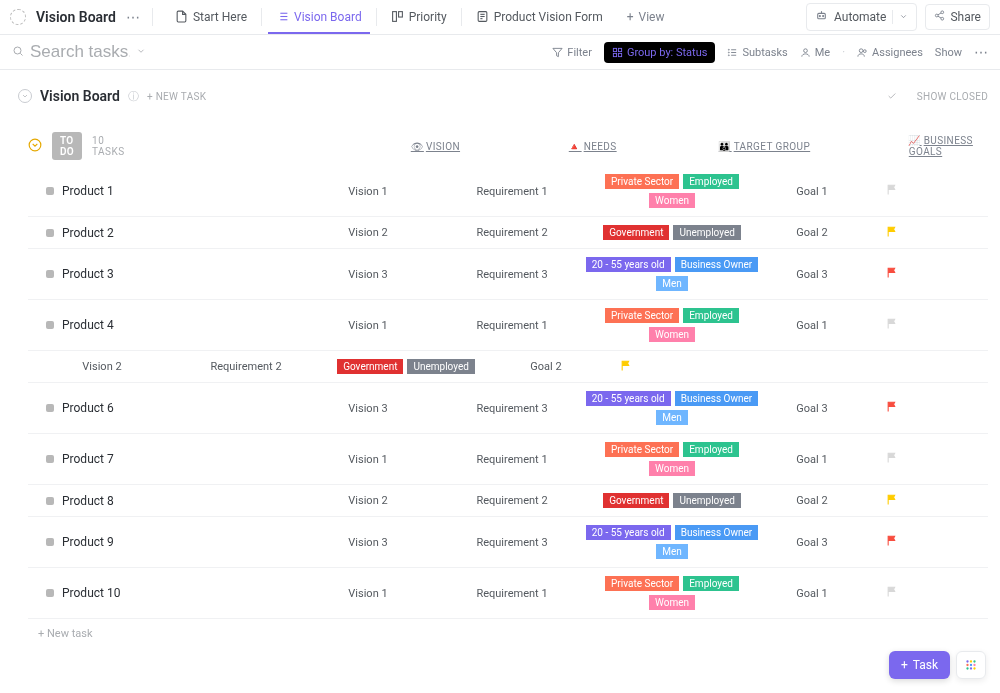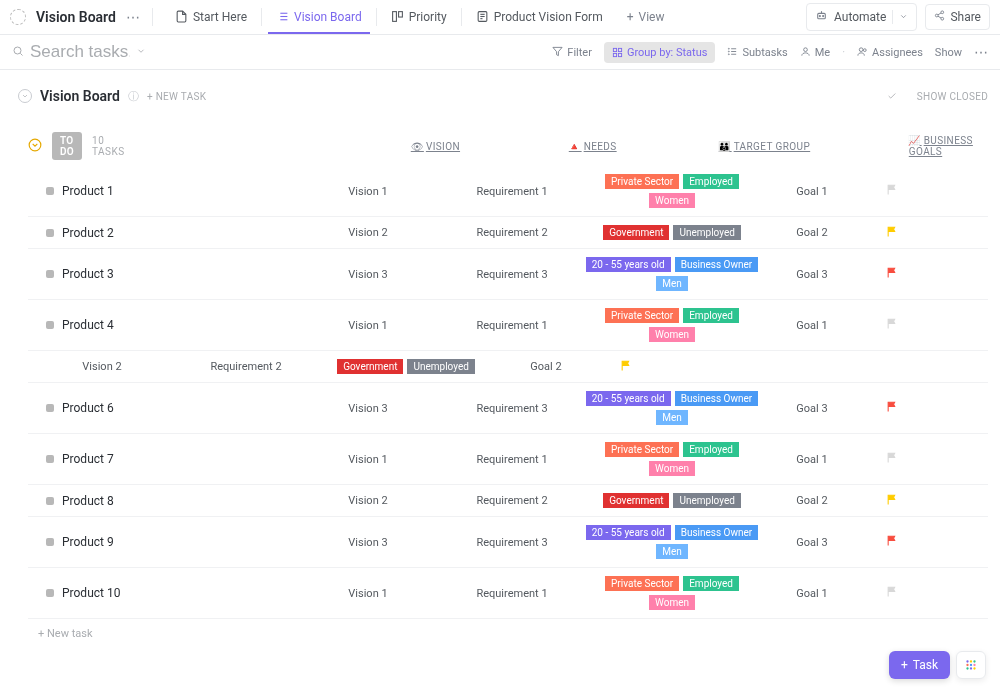--- a/index.html
+++ b/index.html
@@ -21,22 +21,22 @@
   .topbar-right { display: flex; align-items: center; gap: 8px; }
   .automate-btn { display: flex; align-items: center; gap: 6px; border: 1px solid #e8eaed; border-radius: 4px; padding: 5px 8px; font-size: 12px; color: #54595f; cursor: pointer; }
   .chev-sep { width:1px; height:14px; background:#e8eaed; }
   .share-btn { display: flex; align-items: center; gap: 5px; border: 1px solid #e8eaed; border-radius: 4px; padding: 5px 8px; font-size: 12px; color: #54595f; cursor: pointer; }
 
   .filterbar { height: 35px; border-bottom: 1px solid #e8eaed; display: flex; align-items: center; padding: 0 12px; gap: 10px; }
   .search-wrap { display: flex; align-items: center; gap: 6px; flex: 0 0 150px; color: #a9acb0; }
   .search-input { border: none; outline: none; font-size: 17px; color: #54595f; width: 100px; }
   .search-input::placeholder { color: #a9acb0; }
   .filterbar-right { margin-left: auto; display: flex; align-items: center; gap: 12px; font-size: 11px; color: #7c828d; }
-  .filter-pill { display: flex; gap: 4px; cursor: pointer; }
-  .group-pill { background: #e5e5e5; color: #7b68ee; padding: 4px 8px; border-radius: 4px; display: flex; align-items: center; gap: 4px; }
+  .filter-pill { display: flex; align-items: center; gap: 4px; cursor: pointer; }
+  .group-pill { background: #000000; color: #7b68ee; padding: 4px 8px; border-radius: 4px; display: flex; align-items: center; gap: 4px; }
 
   .body-area { padding: 12px 12px 0; }
   .board-header { display: flex; align-items: center; gap: 8px; margin: 6px 0 28px 6px; }
   .circle-chev { width: 14px; height: 14px; border: 1px solid #c9ccd1; border-radius: 50%; display:flex; align-items:center; justify-content:center; }
   .board-name { font-size: 14px; font-weight: 600; }
   .new-task-link { font-size: 10px; color: #a9acb0; letter-spacing: .3px; cursor: pointer; }
   .show-closed { margin-left: auto; font-size: 10px; color: #a9acb0; letter-spacing: .3px; display:flex; align-items:center; gap:20px; cursor:pointer; }
 
   .group-wrap { margin-left: 16px; }
   .group-header-row { display: flex; align-items: center; gap: 10px; padding: 0 0 6px; font-size: 10px; color: #7c828d; }

